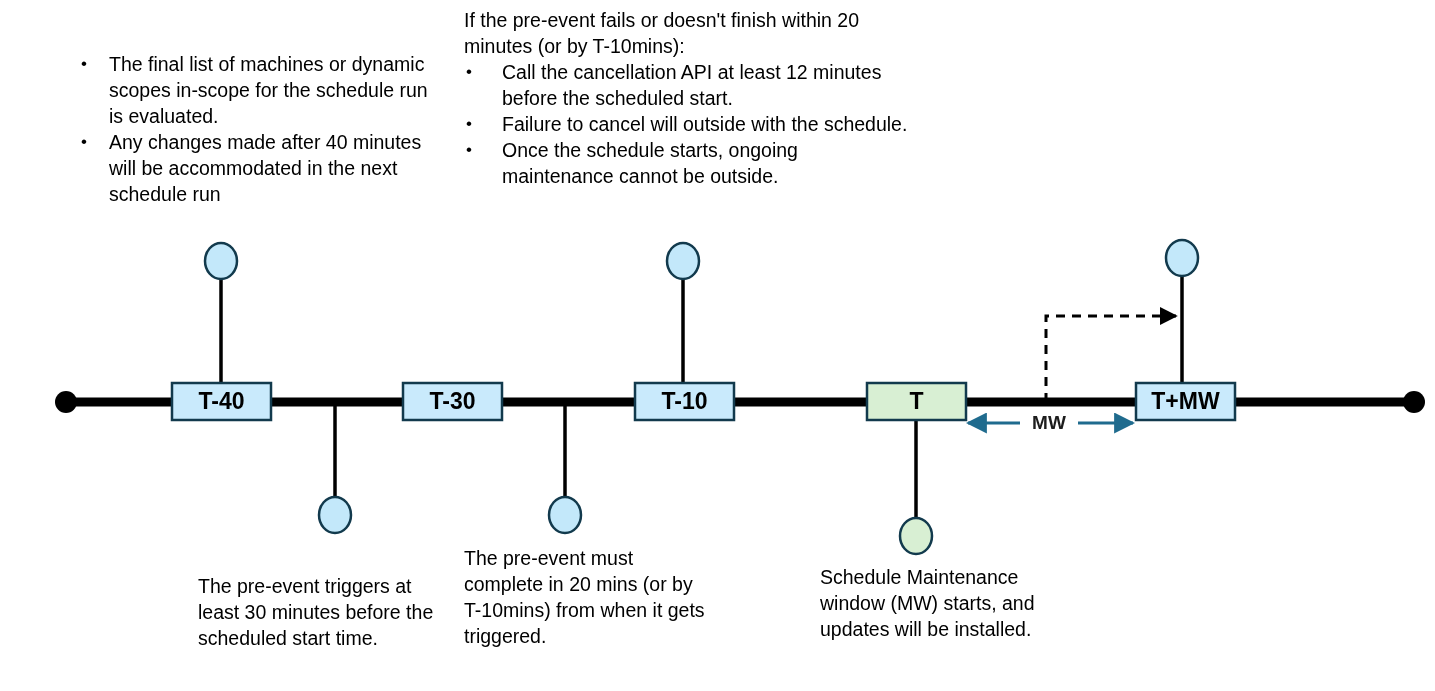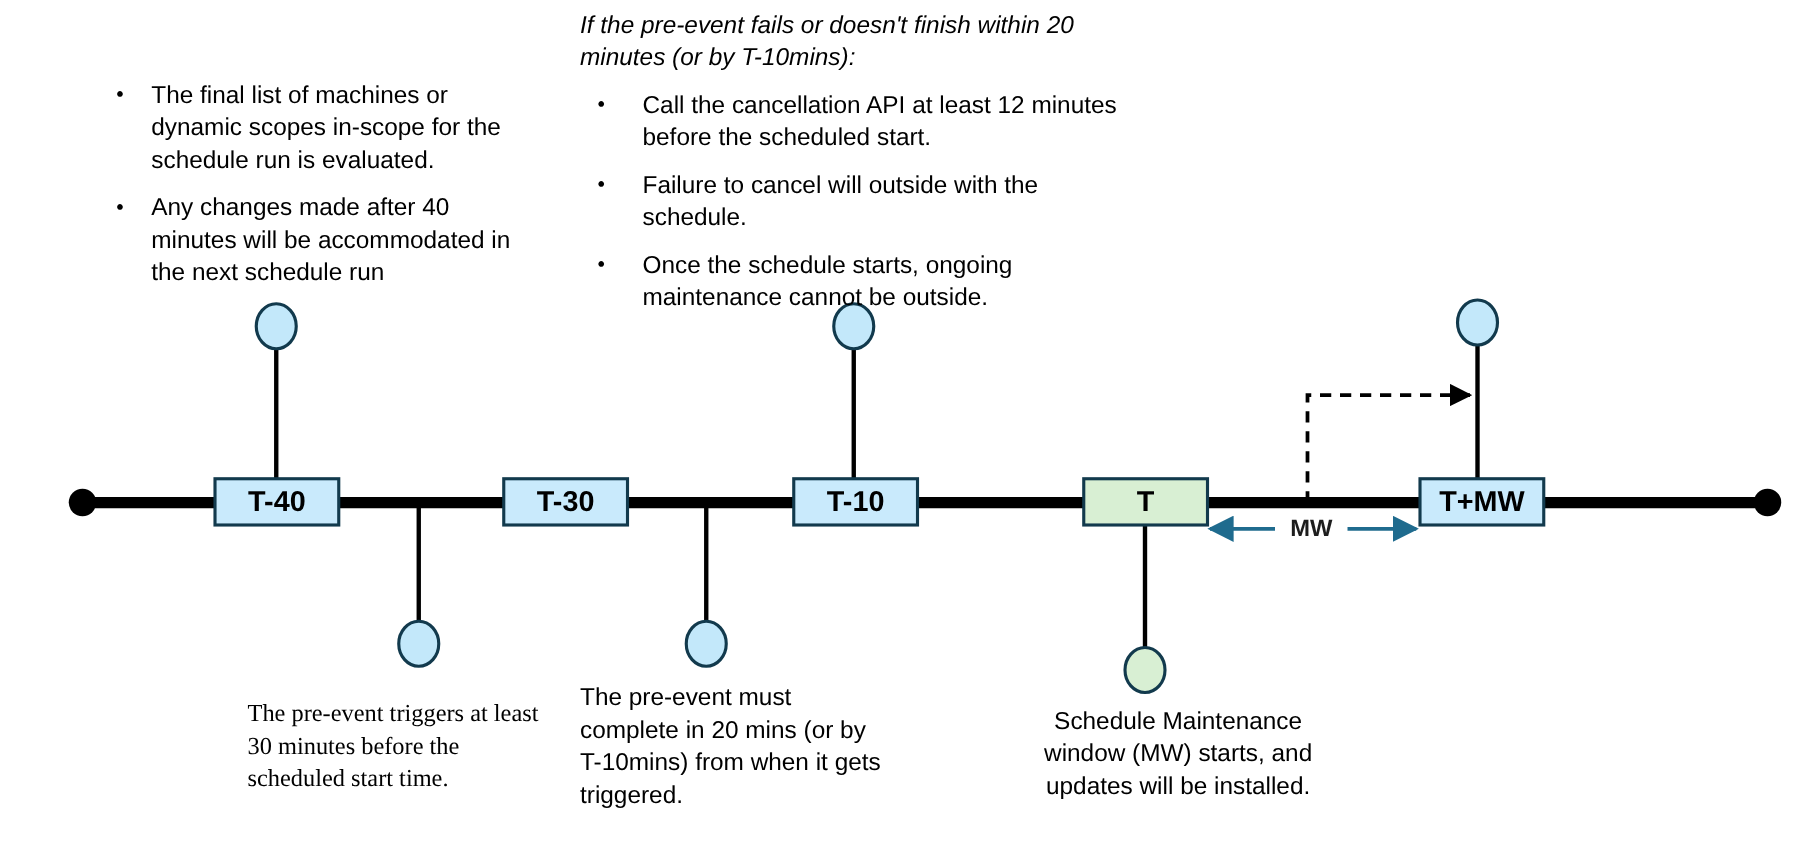--- a/index.html
+++ b/index.html
@@ -27,32 +27,31 @@
   .textblock {
     position: absolute;
     font-size: 19.5px;
     line-height: 26px;
     color: #000000;
   }
 
   .tb-lead {
     margin: 0 0 0 0;
     white-space: pre-wrap;
-    font-style: italic;
   }
 
   ul.bullets {
     margin: 0;
     padding: 0;
     list-style: none;
   }
   ul.bullets > li {
     position: relative;
     padding-left: 35px;
-    margin: 12px;
+    margin: 0;
   }
   ul.bullets > li::before {
     content: "\2022";
     position: absolute;
     left: 7px;
     top: 0;
     font-size: 17px;
     line-height: 26px;
   }
 
@@ -79,23 +78,23 @@
   }
   #tb-post-event .tb-lead { text-indent: 32px; }
 
   
   .caption {
     position: absolute;
     font-size: 19.5px;
     line-height: 26px;
     color: #000000;
   }
-  #cap-preevent-trigger { left: 198px; top: 559px; width: 240px; font-family: Liberation Serif, serif; }
+  #cap-preevent-trigger { left: 198px; top: 573px; width: 240px; }
   #cap-preevent-complete { left: 464px; top: 545px; width: 250px; }
-  #cap-mw-start { left: 820px; top: 564px; width: 245px; text-align: center; }
+  #cap-mw-start { left: 820px; top: 564px; width: 245px; text-align: left; }
 
   
   svg.timeline {
     position: absolute;
     left: 0;
     top: 0;
     width: 1435px;
     height: 691px;
     overflow: visible;
   }

